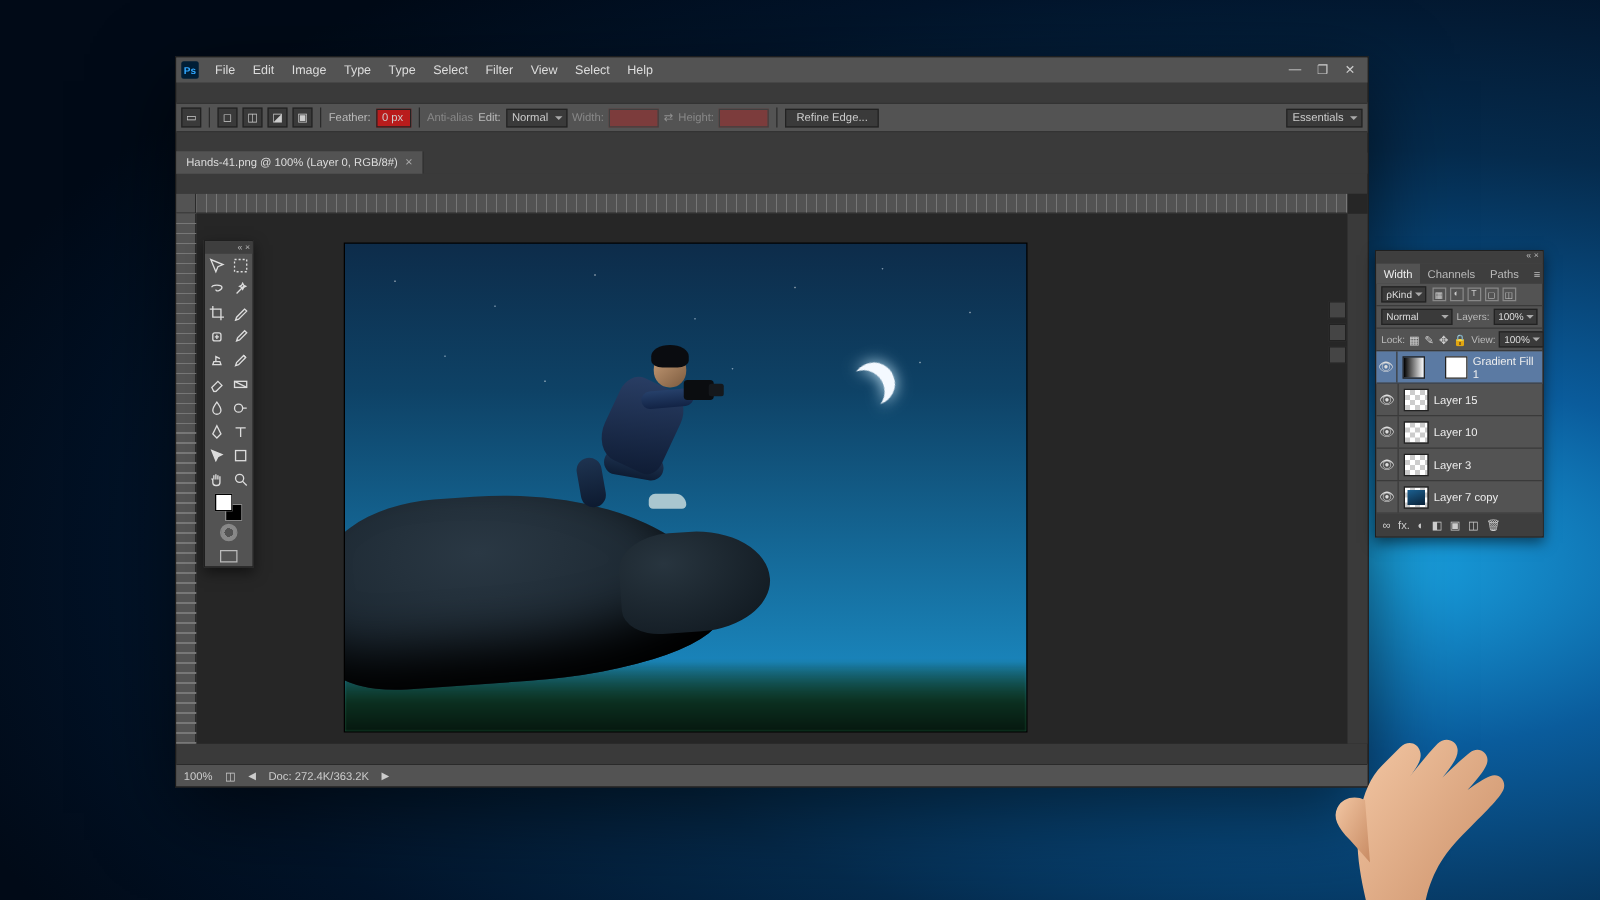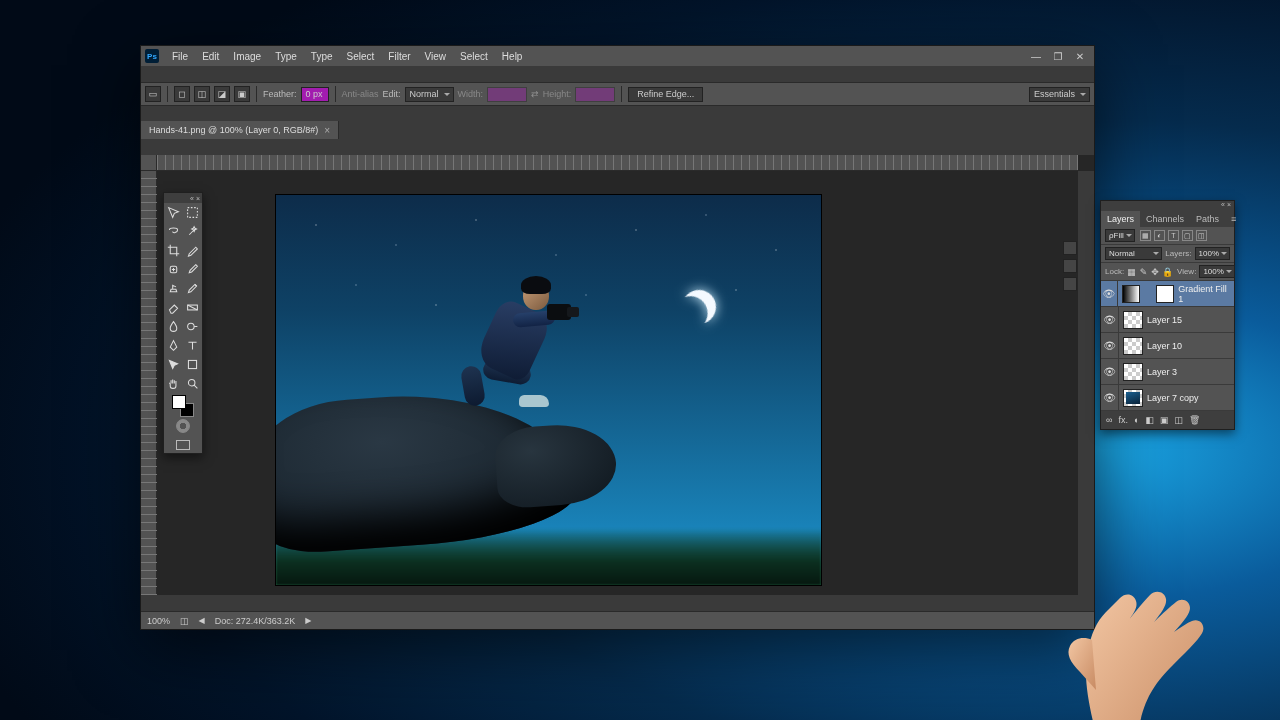--- a/index.html
+++ b/index.html
@@ -16,21 +16,21 @@
 .ps-logo { width:14px; height:14px; background:#001e36; color:#31a8ff; font-weight:bold; font-size:8px; display:flex; align-items:center; justify-content:center; border-radius:2px; margin-right:6px; }
 .menubar .menu-item { padding:0 7px; cursor:pointer; }
 .win-controls { margin-left:auto; display:flex; gap:2px; padding-right:4px; }
 .win-controls span { width:20px; text-align:center; font-size:10px; color:#ccc; cursor:pointer; }
 
 
 .optbar { height:24px; background:#535353; border-top:1px solid #2a2a2a; border-bottom:1px solid #2a2a2a; display:flex; align-items:center; font-size:9px; color:#ccc; padding:0 4px; gap:4px; }
 .optbar .ico { width:16px; height:16px; background:#3a3a3a; border:1px solid #222; display:flex; align-items:center; justify-content:center; font-size:9px; }
 .optbar .sep { width:1px; height:16px; background:#2a2a2a; margin:0 2px; }
 .optbar .lbl { color:#bbb; }
-.optbar .fld { background:#a21caf; border:1px solid #222; height:15px; padding:0 4px; min-width:28px; display:flex; align-items:center;text-align:center; }
+.optbar .fld { background:#b91c1c; border:1px solid #222; height:15px; padding:0 4px; min-width:28px; display:flex; align-items:center;text-align:center; }
 .optbar .dd { background:#3a3a3a; border:1px solid #222; height:15px; padding:0 14px 0 4px; position:relative; display:flex; align-items:center; }
 .optbar .dd::after { content:""; position:absolute; right:3px; top:5px; border:3px solid transparent; border-top-color:#aaa; }
 .optbar .btn { background:#3a3a3a; border:1px solid #222; height:15px; padding:0 8px; display:flex; align-items:center; }
 .workspace-switch { margin-left:auto; }
 
 
 .tabbar { height:17px; background:#3a3a3a; display:flex; align-items:flex-end; }
 .tab { height:18px; background:#535353; color:#ddd; font-size:9px; padding:0 8px; display:flex; align-items:center; border-right:1px solid #2a2a2a; gap:6px; }
 .tab .close { font-size:10px; color:#aaa; }
 
@@ -350,27 +350,27 @@
         <span></span>
       </div>
   </div>
 
   <div class="layers-panel">
     <div class="phdr">
         <span>«</span>
         <span>×</span>
       </div>
     <div class="ptabs">
-      <div class="active">Layers</div>
+      <div class="active">Width</div>
       <div>Channels</div>
       <div>Paths</div>
       <div class="pmenu">≡</div>
     </div>
     <div class="prow">
-      <div class="mini-dd">ρ <span>Fill</span></div>
+      <div class="mini-dd">ρ <span>Kind</span></div>
       <div class="filter-icons">
         <span>▦</span>
         <span>◐</span>
         <span>T</span>
         <span>▢</span>
         <span>◫</span>
       </div>
     </div>
     <div class="prow">
       <div class="mini-dd pick">Normal</div>

